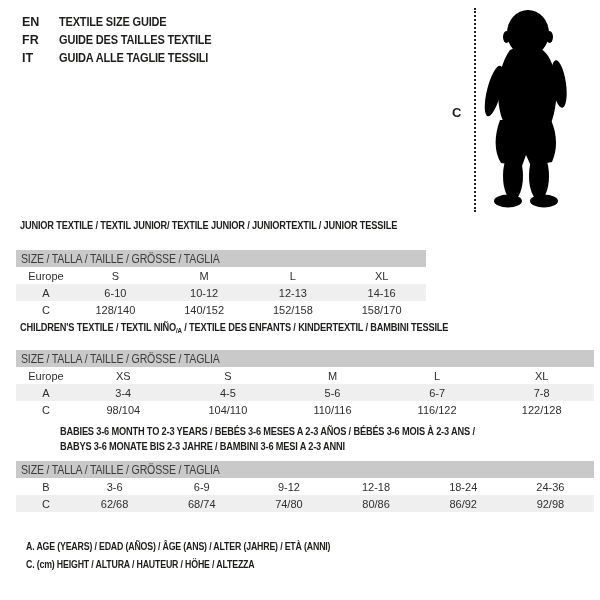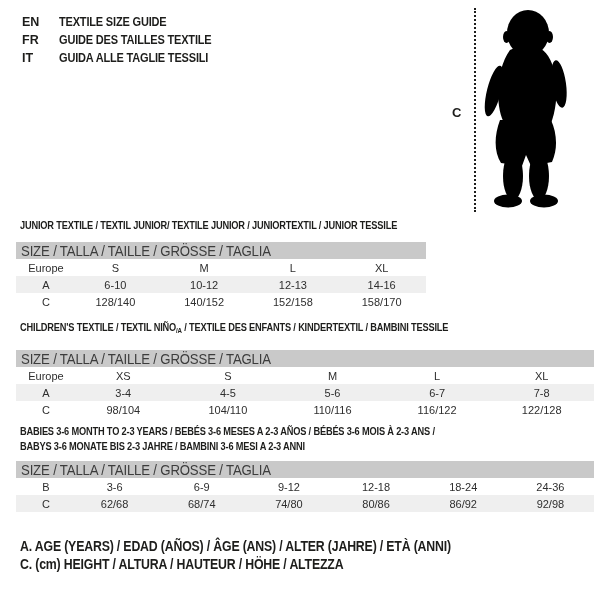--- a/index.html
+++ b/index.html
@@ -37,43 +37,43 @@
   }
   .silhouette { position:absolute; left:482px; top:6px; width:94px; height:204px; }
 
   
   .section { position:absolute; left:16px; }
   .section-title {
     font-size:10.5px; font-weight:bold; padding-left:4px;
     line-height:15px; white-space:nowrap;
   }
   .sec-junior  { top:218px; width:410px; }
-  .sec-junior  .section-title { margin-bottom:9px; }
+  .sec-junior  .section-title { margin-bottom:17px; }
   .sec-children{ top:320px; width:578px; }
   .sec-children .section-title { margin-bottom:12px; }
   .sec-babies  { top:424px; width:578px; }
-  .sec-babies  .section-title { margin-bottom:7px; }
+  .sec-babies  .section-title { margin-bottom:7px;margin-left:40px; }
   .sub { font-size:7px; vertical-align:-2px; }
 
   table { border-collapse:collapse; table-layout:fixed; width:100%; }
   th.size-bar {
     background:#c9c9c9; height:17px; text-align:left;
-    font-size:15px; font-weight:normal; color:#3c3c3c; padding-left:5px;
+    font-size:12px; font-weight:normal; color:#3c3c3c; padding-left:5px;
   }
   td {
     height:17px; font-size:11px; color:#2e2e2e; text-align:center;
     white-space:nowrap; overflow:hidden;
   }
   td.row-label { text-align:center; padding-left:5px; }
   tbody tr:nth-child(even) td { background:#efefef; }
   col.lbl { width:55px; }
 
   
   .notes { position:absolute; top:538px; left:20px; }
-  .note-line { font-size:14px; font-weight:bold; line-height:17.5px; white-space:nowrap; }
+  .note-line { font-size:10px; font-weight:bold; line-height:17.5px; white-space:nowrap;margin-left:6px; }
 </style>
 </head>
 <body>
 
 <div class="lang-block">
   <div class="lang-row">
     <span class="lang-code">EN</span>
     <span class="lang-label cx">TEXTILE SIZE GUIDE</span>
   </div>
   <div class="lang-row">

